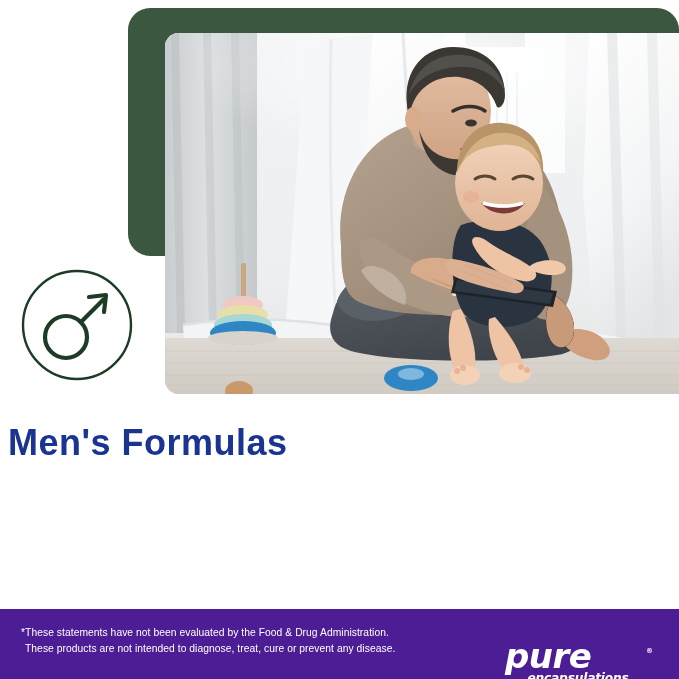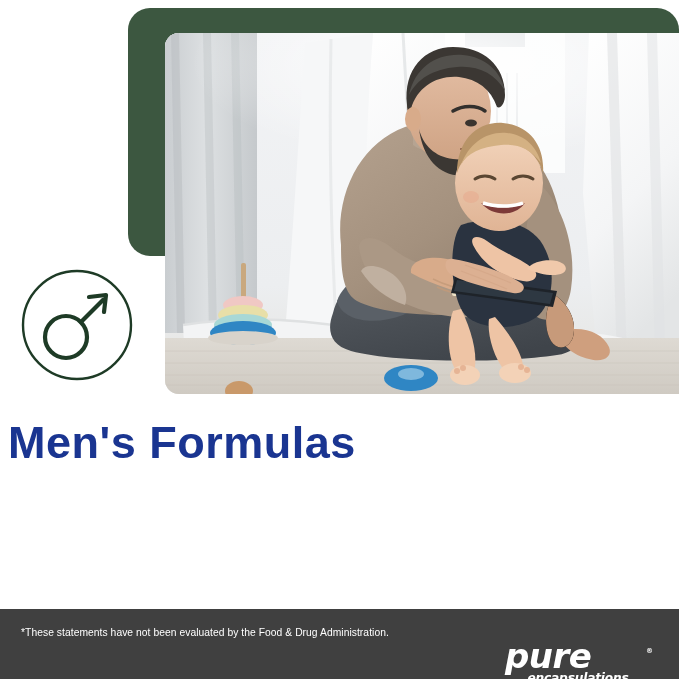--- a/index.html
+++ b/index.html
@@ -55,21 +55,21 @@
     width: 114px;
     height: 114px;
   }
   .icon-male svg { display: block; width: 100%; height: 100%; }
 
   
   .page-title {
     position: absolute;
     left: 8px;
     top: 416px;
-    font-size: 45px;
+    font-size: 36px;
     line-height: 54px;
     font-weight: 700;
     letter-spacing: 0.5px;
     color: #1a3591;
     white-space: nowrap;
   }
   .page-subtitle {
     position: absolute;
     left: 8px;
     top: 487px;
@@ -81,21 +81,21 @@
     color: #3a3a3a;
   }
 
   
   .footer {
     position: absolute;
     left: 0;
     top: 609px;
     width: 679px;
     height: 70px;
-    background: #404040;
+    background: #4c1d95;
   }
   .footer-disclaimer {
     position: absolute;
     left: 21px;
     top: 16px;
     width: 430px;
     color: #ffffff;
     font-size: 10.3px;
     line-height: 15.5px;
     letter-spacing: 0.05px;
@@ -344,20 +344,21 @@
       <path d="M69 29 L86 27 L84 44" fill="none" stroke="#1e3b26" stroke-width="4.2" stroke-linecap="round" stroke-linejoin="round"></path>
     </svg>
   </div>
 
   <div class="page-title">Men's Formulas</div>
 
 
   <div class="footer">
     <div class="footer-disclaimer">
       <span>*These statements have not been evaluated by the Food &amp; Drug Administration.</span>
+      <span class="line2">These products are not intended to diagnose, treat, cure or prevent any disease.</span>
     </div>
     <div class="logo">
       <div class="logo-word">pure</div>
       <div class="logo-sub">encapsulations</div>
       <div class="logo-reg">®</div>
     </div>
   </div>
 
 </div>
 

